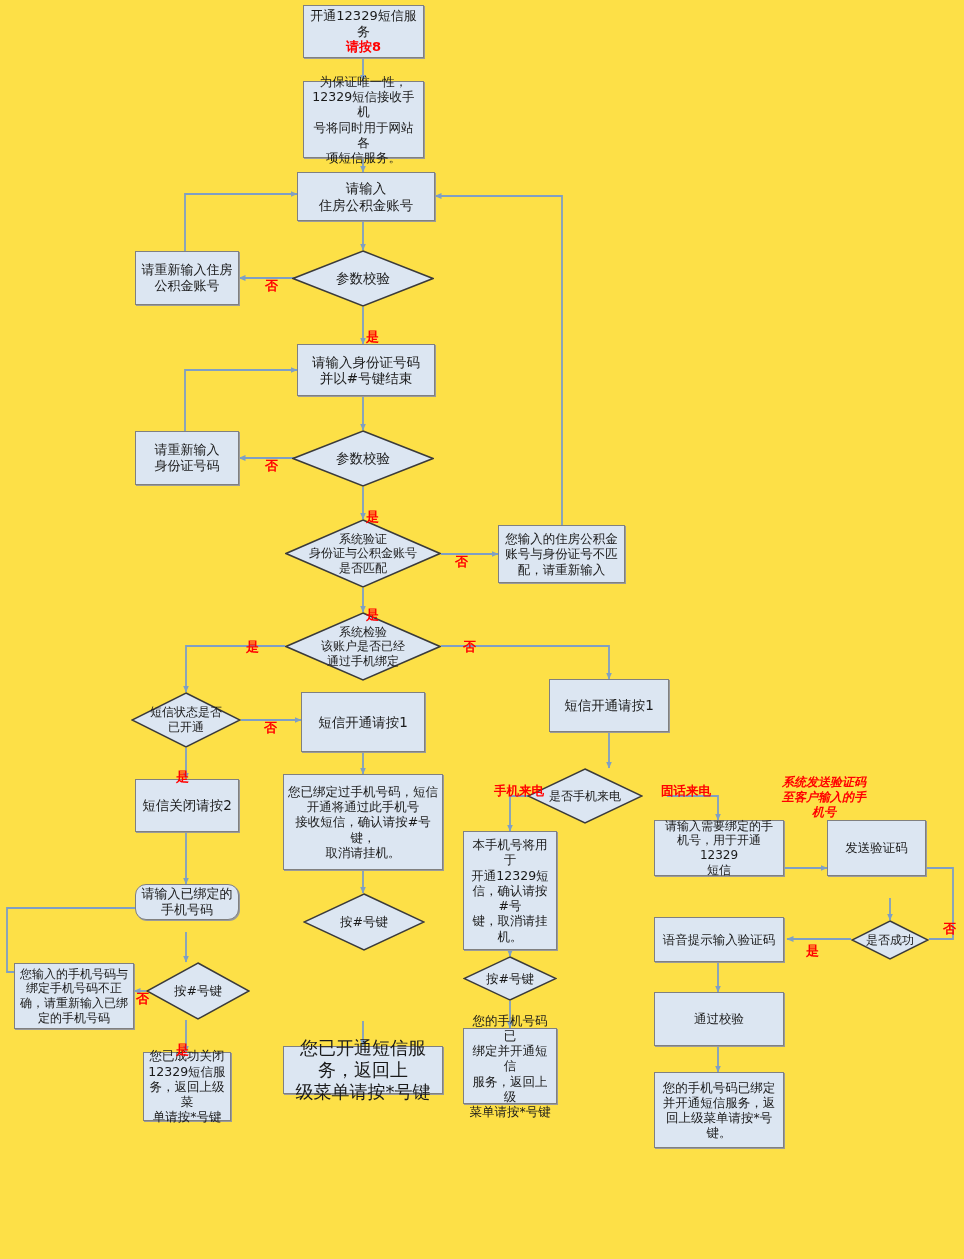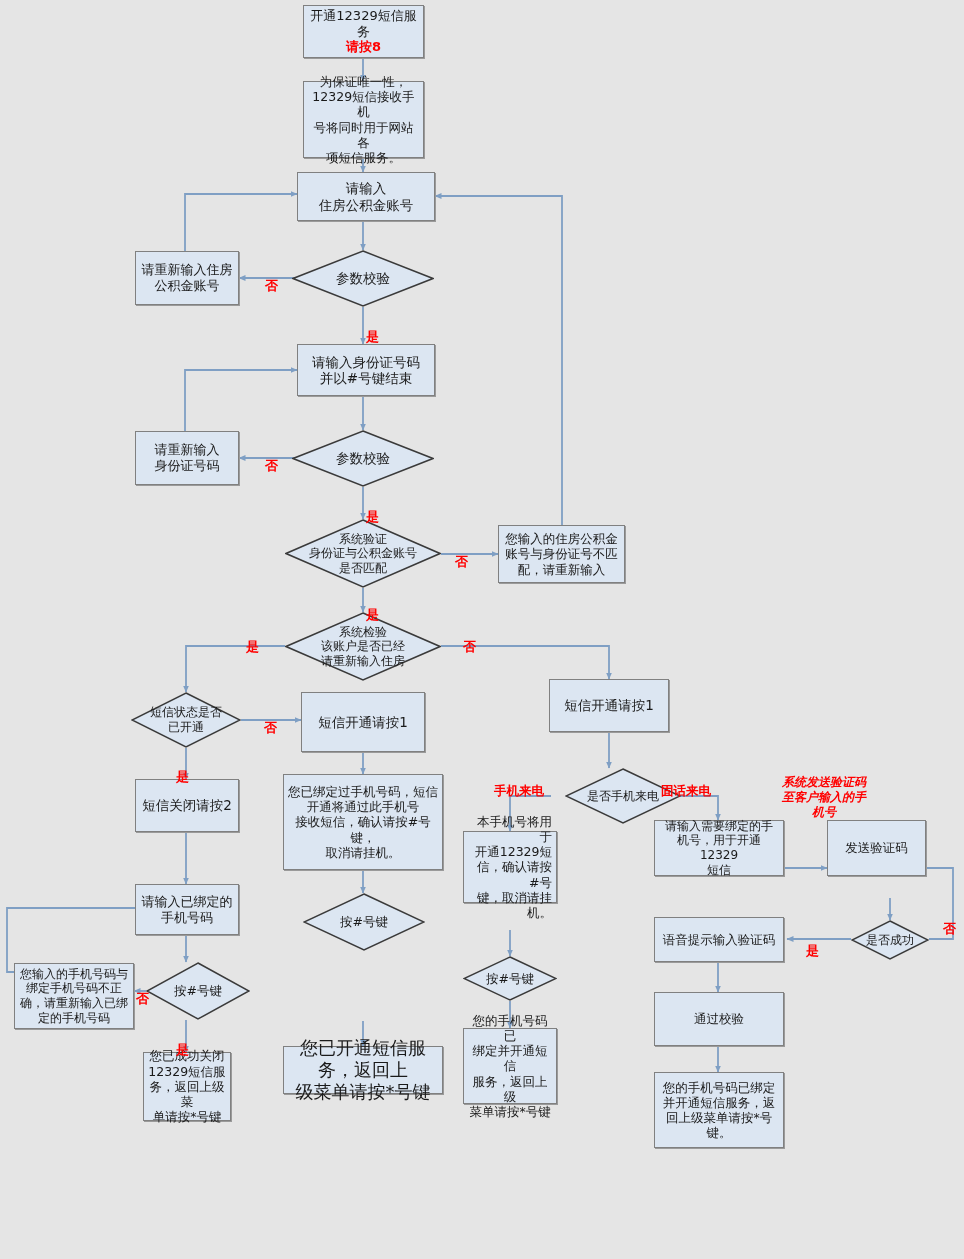--- a/index.html
+++ b/index.html
@@ -7,21 +7,21 @@
     padding: 0;
     background: #ffffff;
   }
   body {
     font-family: "DejaVu Sans", "Liberation Sans", sans-serif;
   }
   #canvas {
     position: relative;
     width: 964px;
     height: 1259px;
-    background: #e5e5e5;
+    background: #fde047;
     overflow: hidden;
   }
   svg#edges {
     position: absolute;
     left: 0;
     top: 0;
     width: 964px;
     height: 1259px;
     pointer-events: none;
   }
@@ -236,21 +236,21 @@
 配，请重新输入</span>
   </div>
 
   <div class="dia-wrap" style="left:285px; top:612px; width:156px; height:69px;">
     <svg class="dia-shape" viewBox="0 0 156 69" preserveAspectRatio="none">
       <polygon points="78,1 155,34.5 78,68 1,34.5" fill="#dce6f2" stroke="#3a3a3a" stroke-width="1.5"></polygon>
     </svg>
     <div class="dia-label" style="font-size:12px;">
       <span>系统检验
 该账户是否已经
-请重新输入住房</span>
+通过手机绑定</span>
     </div>
   </div>
 
   <div class="dia-wrap" style="left:131px; top:692px; width:110px; height:56px;">
     <svg class="dia-shape" viewBox="0 0 110 56" preserveAspectRatio="none">
       <polygon points="55,1 109,28 55,55 1,28" fill="#dce6f2" stroke="#3a3a3a" stroke-width="1.5"></polygon>
     </svg>
     <div class="dia-label" style="font-size:12px;">
       <span>短信状态是否
 已开通</span>
@@ -269,54 +269,54 @@
     <span>短信关闭请按2</span>
   </div>
 
   <div class="node proc" style="left:283px; top:774px; width:160px; height:96px; font-size:12.5px;">
     <span>您已绑定过手机号码，短信
 开通将通过此手机号
 接收短信，确认请按#号键，
 取消请挂机。</span>
   </div>
 
-  <div class="dia-wrap" style="left:565px; top:768px; width:116px; height:56px;">
+  <div class="dia-wrap" style="left:527px; top:768px; width:116px; height:56px;">
     <svg class="dia-shape" viewBox="0 0 116 56" preserveAspectRatio="none">
       <polygon points="58,1 115,28 58,55 1,28" fill="#dce6f2" stroke="#3a3a3a" stroke-width="1.5"></polygon>
     </svg>
     <div class="dia-label" style="font-size:12px;">
       <span>是否手机来电</span>
     </div>
   </div>
 
   <div class="node proc" style="left:654px; top:820px; width:130px; height:56px; font-size:12px;">
     <span>请输入需要绑定的手
 机号，用于开通12329
 短信</span>
   </div>
 
   <div class="node proc" style="left:827px; top:820px; width:99px; height:56px; font-size:12.5px;">
     <span>发送验证码</span>
   </div>
 
-  <div class="node proc" style="left:135px; top:884px; width:104px; height:51px; font-size:13px;">
+  <div class="node proc" style="left:135px; top:884px; width:104px; height:36px; font-size:13px;border-radius:11px;">
     <span>请输入已绑定的
 手机号码</span>
   </div>
 
   <div class="dia-wrap" style="left:146px; top:962px; width:104px; height:58px;">
     <svg class="dia-shape" viewBox="0 0 104 58" preserveAspectRatio="none">
       <polygon points="52,1 103,29 52,57 1,29" fill="#dce6f2" stroke="#3a3a3a" stroke-width="1.5"></polygon>
     </svg>
     <div class="dia-label" style="font-size:12.5px;">
       <span>按#号键</span>
     </div>
   </div>
 
-  <div class="node proc" style="left:463px; top:831px; width:94px; height:72px; font-size:12.5px;text-align:right;">
+  <div class="node proc" style="left:463px; top:831px; width:94px; height:119px; font-size:12.5px;">
     <span>本手机号将用于
 开通12329短
 信，确认请按#号
 键，取消请挂
 机。</span>
   </div>
 
   <div class="dia-wrap" style="left:851px; top:920px; width:78px; height:40px;">
     <svg class="dia-shape" viewBox="0 0 78 40" preserveAspectRatio="none">
       <polygon points="39,1 77,20 39,39 1,20" fill="#dce6f2" stroke="#3a3a3a" stroke-width="1.5"></polygon>

